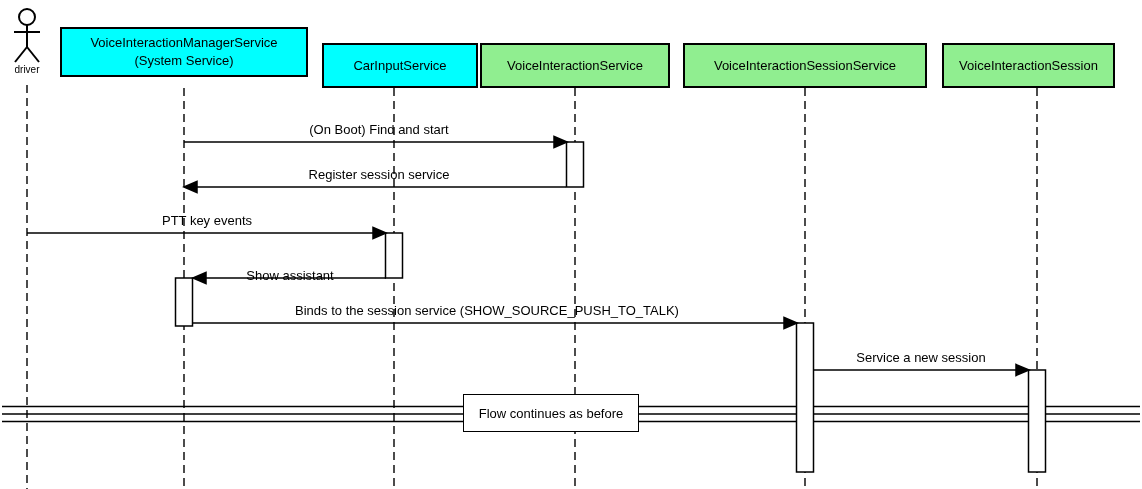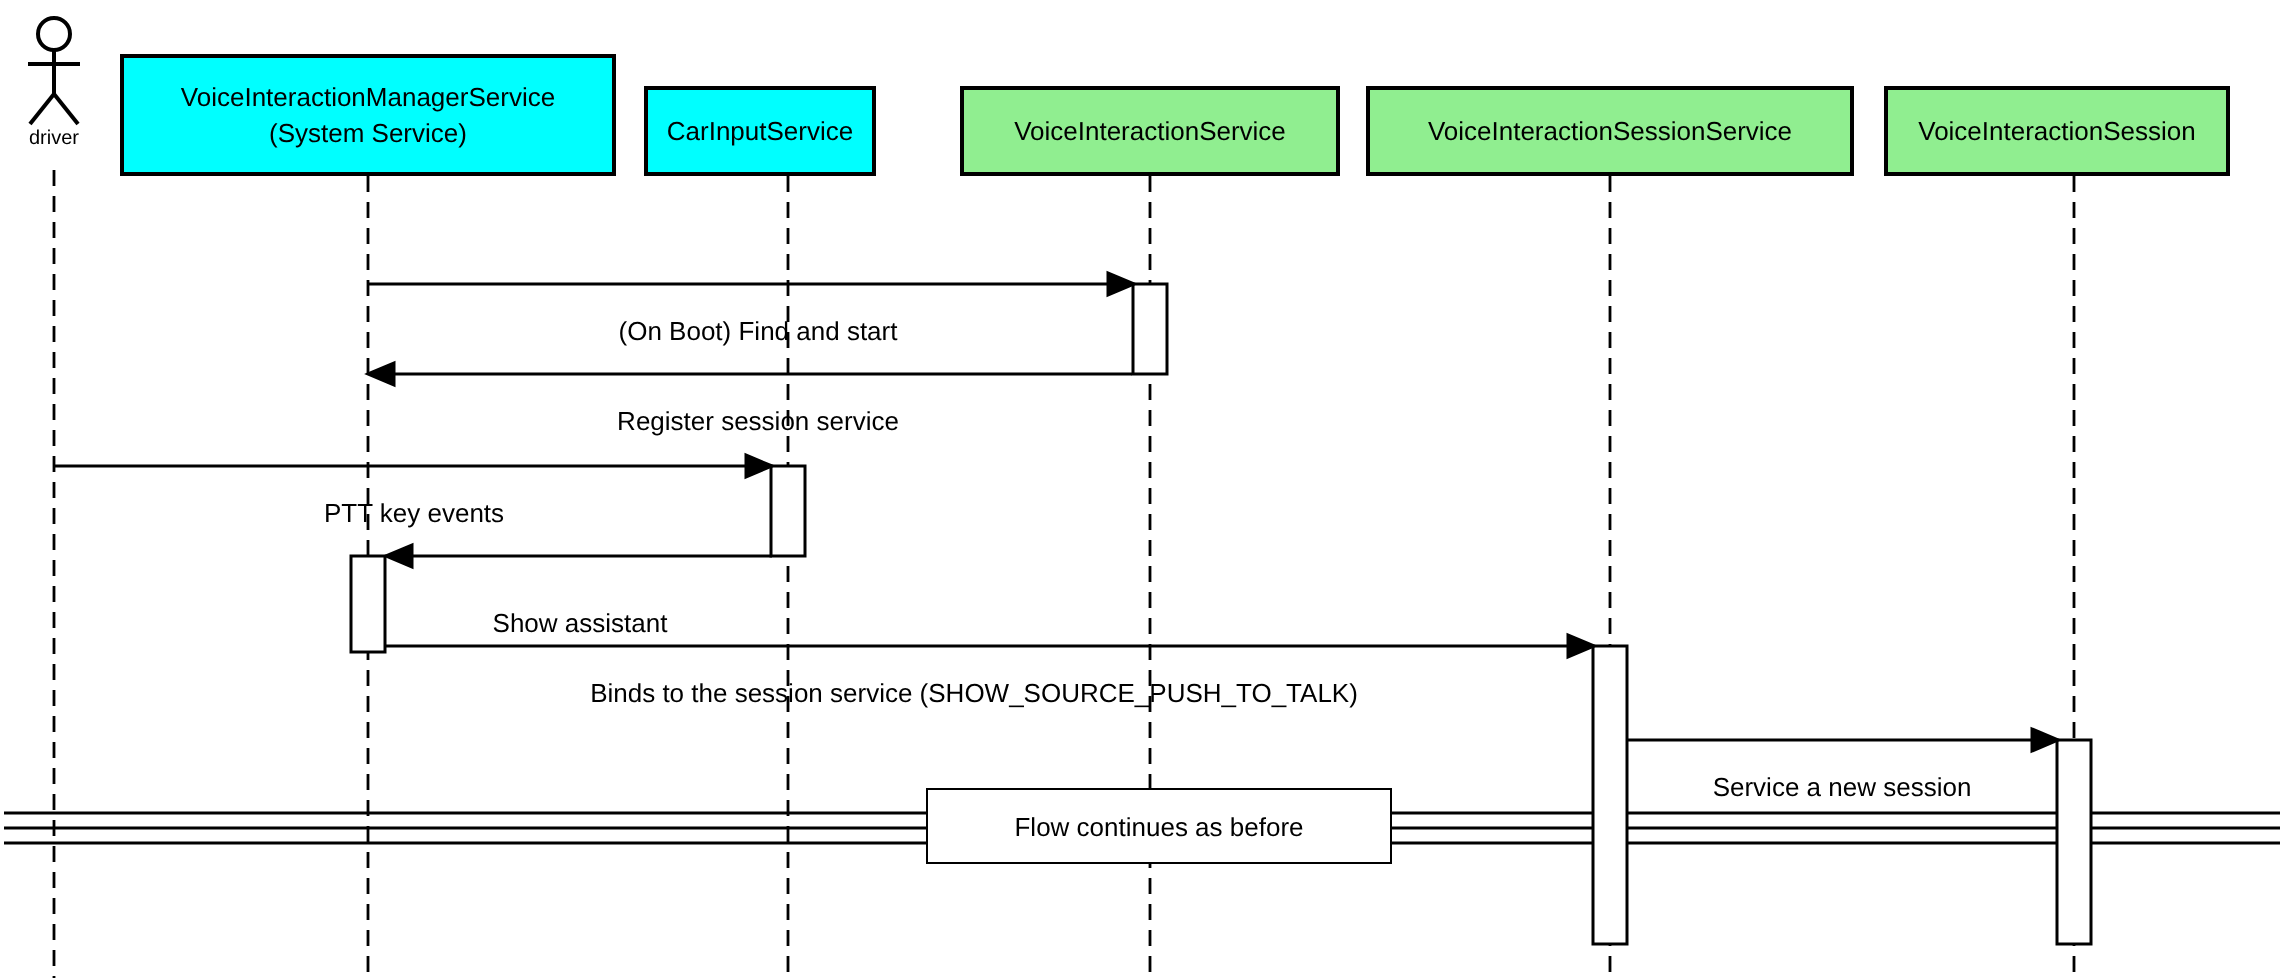--- a/index.html
+++ b/index.html
@@ -10,21 +10,21 @@
   #shapes { position:absolute; left:0; top:0; }
   .pbox {
     position:absolute; box-sizing:border-box; border:2px solid #000;
     display:flex; align-items:center; justify-content:center;
     text-align:center; font-size:13px; line-height:1.35; white-space:pre-line;
   }
   .cyan  { background:#00ffff; }
   .green { background:#90ee90; }
   .msg-label {
     position:absolute; transform:translateX(-50%);
-    font-size:13px; white-space:nowrap;margin-top:36px;
+    font-size:13px; white-space:nowrap;
   }
   .actor-label {
     position:absolute; transform:translateX(-50%);
     font-size:10px; white-space:nowrap;
   }
   .divider-box {
     position:absolute; box-sizing:border-box; background:#ffffff;
     border:1.5px solid #000; display:flex; align-items:center; justify-content:center;
     font-size:13px;
   }
@@ -84,29 +84,29 @@
       <line x1="193" y1="323" x2="786" y2="323"></line>
       <polygon points="797,323 784,317.5 784,328.5"></polygon>
 
       <line x1="813" y1="370" x2="1018" y2="370"></line>
       <polygon points="1029,370 1016,364.5 1016,375.5"></polygon>
     </g>
   </svg>
 
   <div class="actor-label" style="left:27px; top:64px;">driver</div>
 
-  <div class="pbox cyan" style="left:60px;  top:27px; width:248px; height:61px;">VoiceInteractionManagerService
+  <div class="pbox cyan" style="left:60px;  top:27px; width:248px; height:50px;">VoiceInteractionManagerService
 (System Service)</div>
-  <div class="pbox cyan" style="left:322px; top:43px; width:116px; height:45px;">CarInputService</div>
+  <div class="pbox cyan" style="left:322px; top:43px; width:156px; height:45px;">CarInputService</div>
   <div class="pbox green" style="left:683px; top:43px; width:244px; height:45px;">VoiceInteractionSessionService</div>
   <div class="pbox green" style="left:480px; top:43px; width:190px; height:45px;">VoiceInteractionService</div>
   <div class="pbox green" style="left:942px; top:43px; width:173px; height:45px;">VoiceInteractionSession</div>
 
   <div class="msg-label" style="left:379px; top:122px;">(On Boot) Find and start</div>
   <div class="msg-label" style="left:379px; top:167px;">Register session service</div>
   <div class="msg-label" style="left:207px; top:213px;">PTT key events</div>
   <div class="msg-label" style="left:290px; top:268px;">Show assistant</div>
   <div class="msg-label" style="left:487px; top:303px;">Binds to the session service (SHOW_SOURCE_PUSH_TO_TALK)</div>
   <div class="msg-label" style="left:921px; top:350px;">Service a new session</div>
 
-  <div class="divider-box" style="left:463px; top:394px; width:233px; height:38px;">Flow continues as before</div>
+  <div class="divider-box" style="left:463px; top:394px; width:176px; height:38px;">Flow continues as before</div>
 
 </div>
 
 </body></html>

